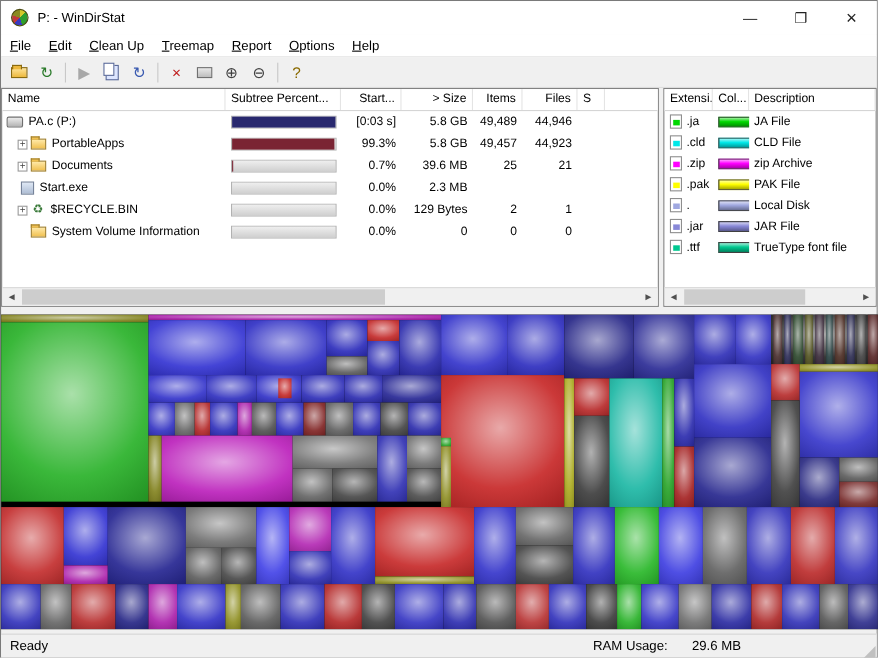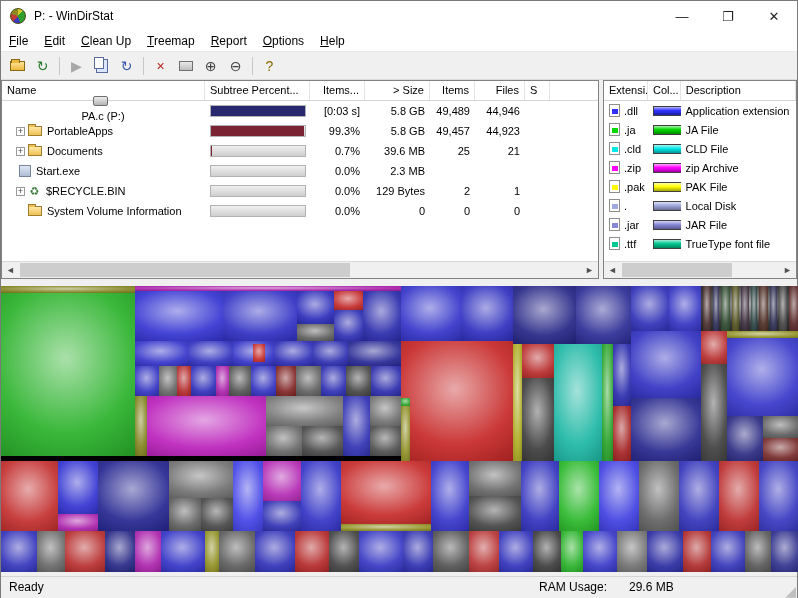--- a/index.html
+++ b/index.html
@@ -127,29 +127,29 @@
       <div class="tbtn">
         <span style="color: rgb(138, 106, 0);">?</span>
       </div>
     </div>
 
   <div class="panes">
     <div class="pane pane-left">
       <div class="hdr" id="tree-hdr">
           <div class="hcell" style="width: 203px;">Name</div>
           <div class="hcell" style="width: 105px;">Subtree Percent...</div>
-          <div class="hcell num" style="width: 55px;">Items...</div>
+          <div class="hcell num" style="width: 55px;">Start...</div>
           <div class="hcell num" style="width: 65px;">&gt; Size</div>
           <div class="hcell num" style="width: 45px;">Items</div>
           <div class="hcell num" style="width: 50px;">Files</div>
           <div class="hcell" style="width: 25px;">S</div>
         </div>
       <div id="tree-rows">
           <div class="row">
-            <div class="cell namecell" style="width: 203px; padding-left: 4px; flex-direction: column;">
+            <div class="cell namecell" style="width: 203px; padding-left: 4px;">
               <span class="ic-drive"></span>
               <span>PA.c (P:)</span>
             </div>
             <div class="cell" style="width: 105px;">
               <div class="bar-track">
                 <div class="bar-fill" style="width: 100%; background: rgb(40, 40, 110);"></div>
               </div>
             </div>
             <div class="cell num" style="width: 55px;">[0:03 s]</div>
             <div class="cell num" style="width: 65px;">5.8 GB</div>
@@ -250,32 +250,20 @@
       </div>
     </div>
     <div class="splitter"></div>
     <div class="pane pane-right">
       <div class="hdr" id="ext-hdr">
           <div class="hcell" style="width: 55px;">Extensi...</div>
           <div class="hcell" style="width: 40px; text-align: center;">Col...</div>
           <div class="hcell" style="width: 150px;">Description</div>
         </div>
       <div id="ext-rows">
-          <div class="row" style="height: 19px;">
-            <div class="cell namecell" style="width: 55px;">
-              <span class="ic-file">
-                <i style="background: rgb(48, 48, 255);"></i>
-              </span>
-              <span>.dll</span>
-            </div>
-            <div class="cell" style="width: 40px;">
-              <div class="swatch" style="background-color: rgb(48, 48, 255);"></div>
-            </div>
-            <div class="cell" style="width: 150px;">Application extension</div>
-          </div>
           <div class="row" style="height: 19px;">
             <div class="cell namecell" style="width: 55px;">
               <span class="ic-file">
                 <i style="background: rgb(0, 216, 0);"></i>
               </span>
               <span>.ja</span>
             </div>
             <div class="cell" style="width: 40px;">
               <div class="swatch" style="background-color: rgb(0, 216, 0);"></div>
             </div>

